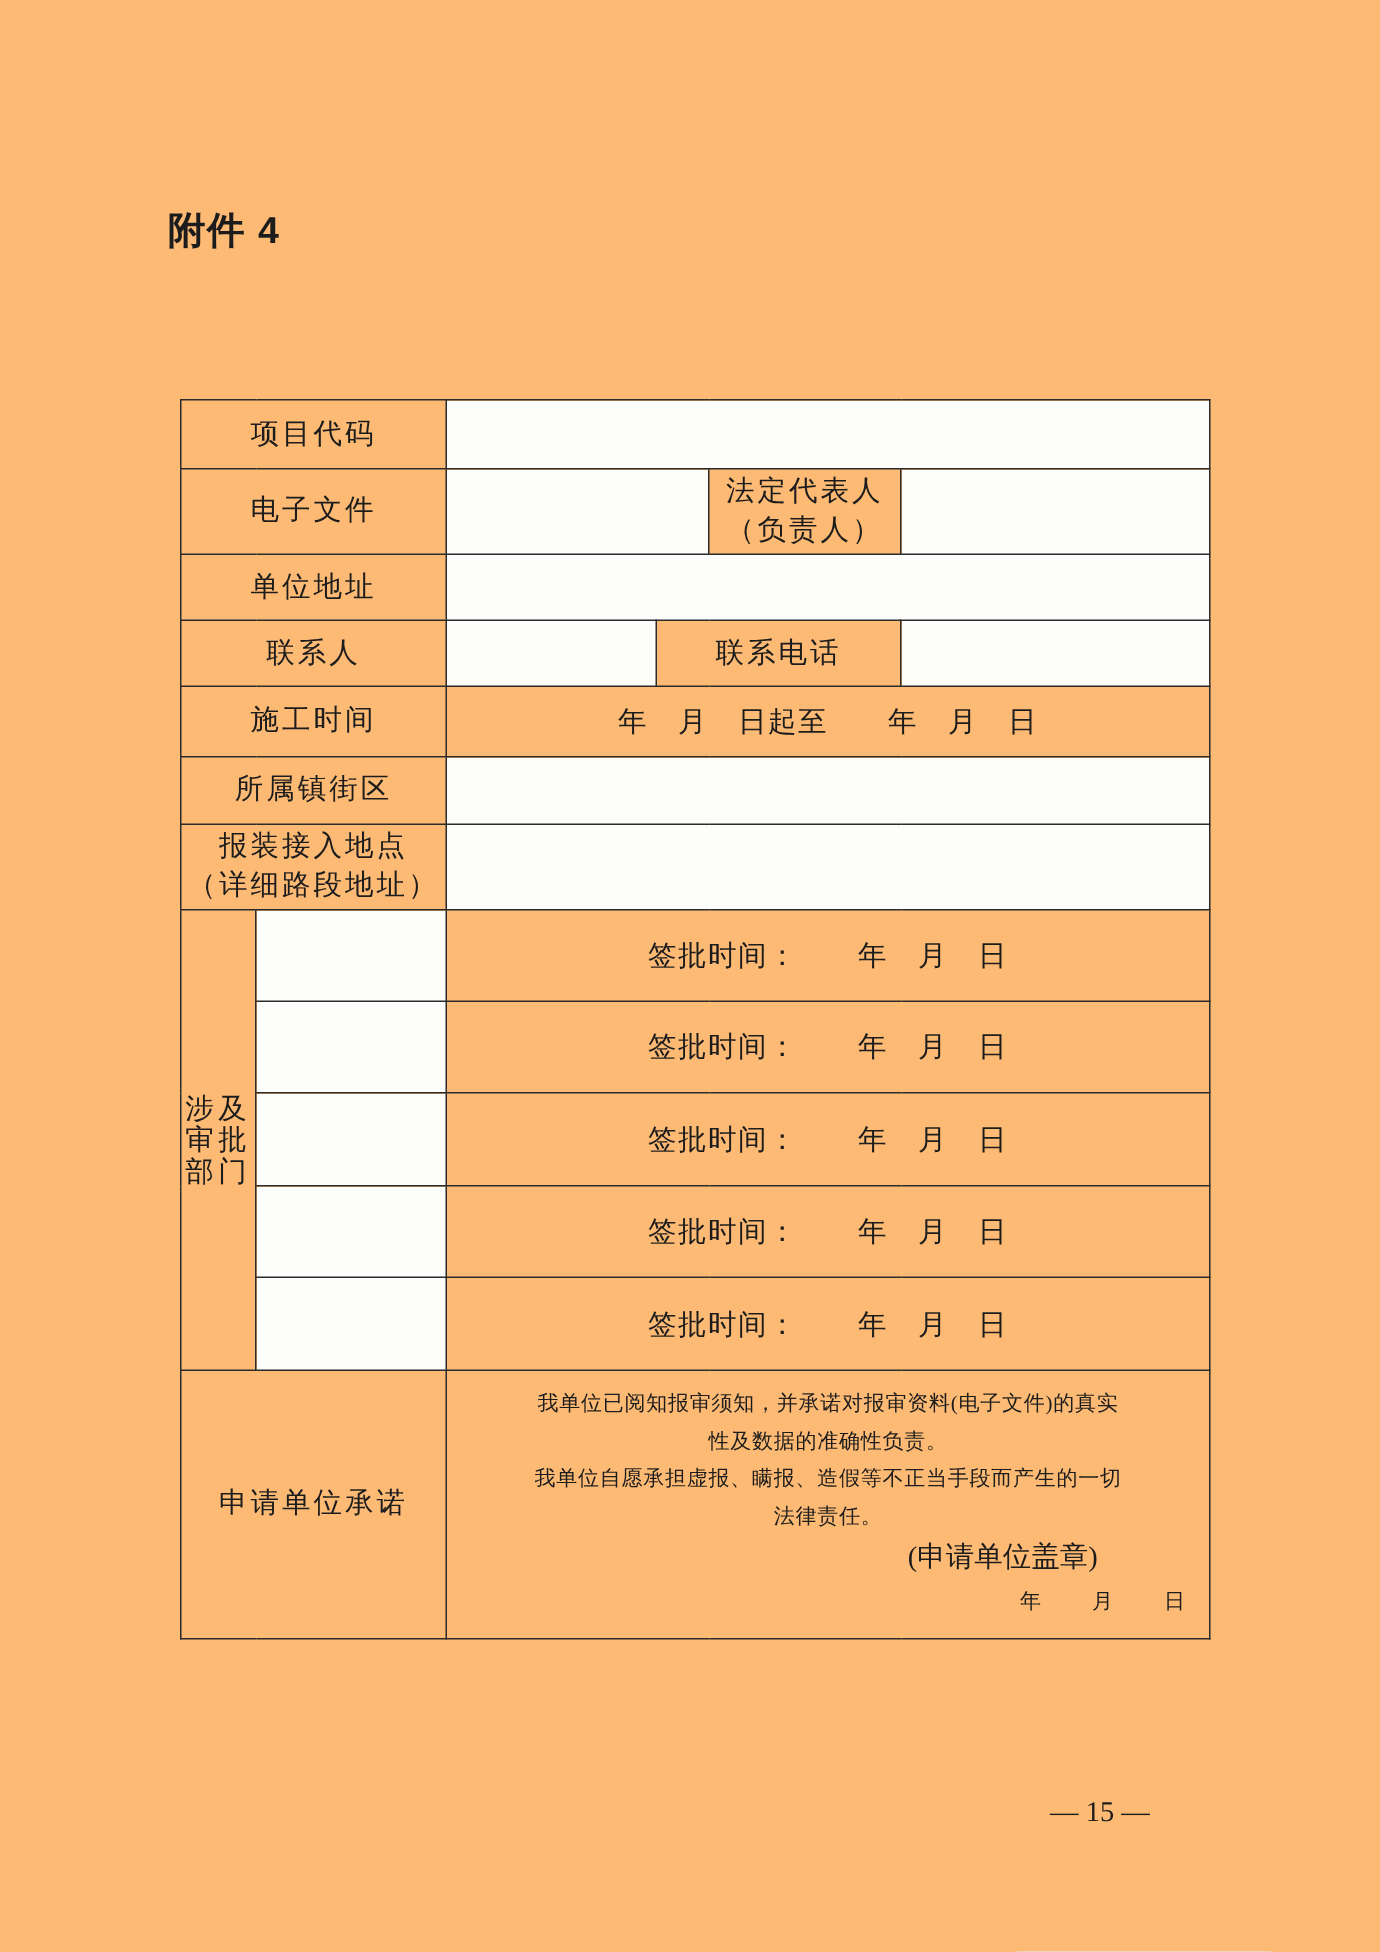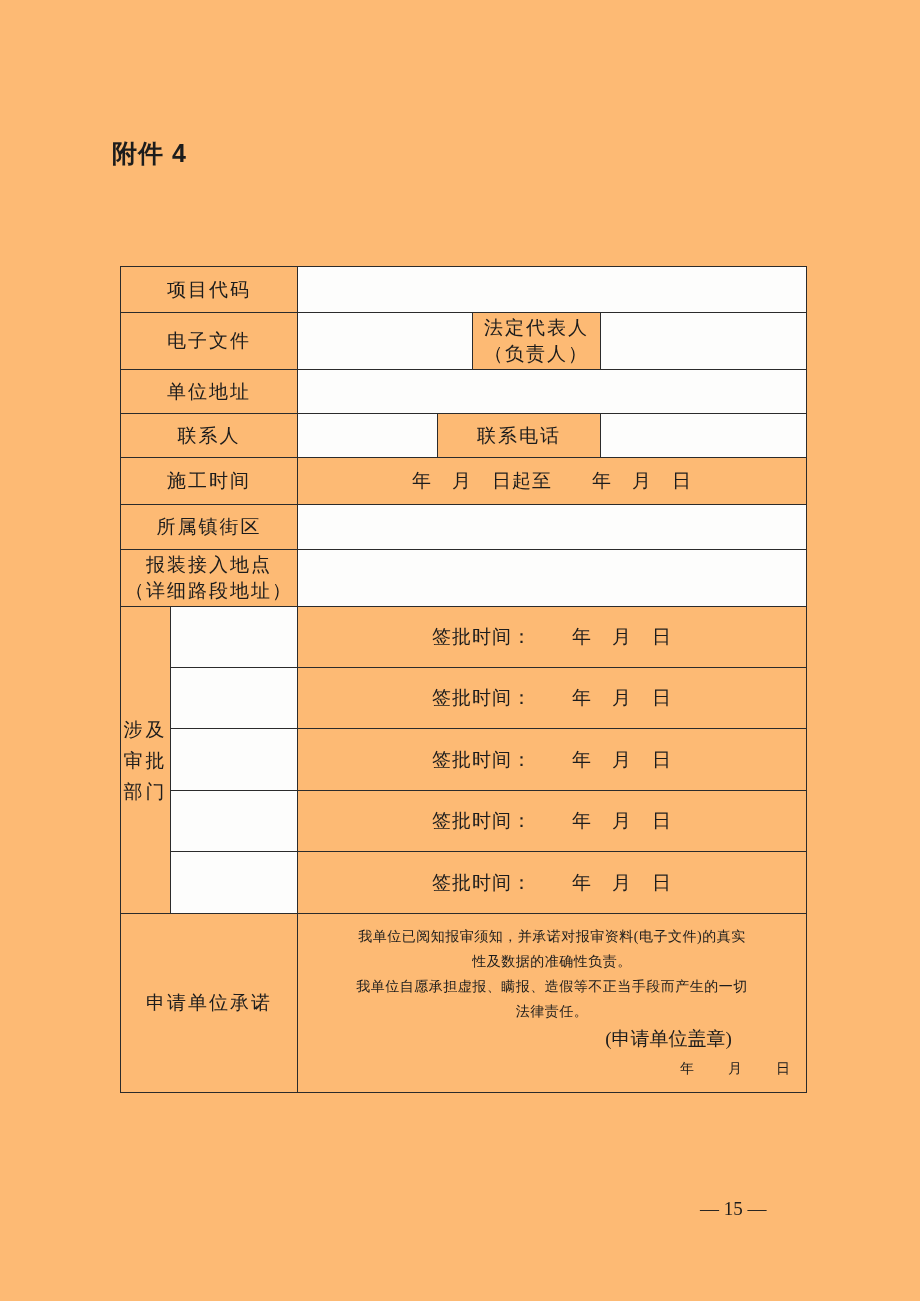--- a/index.html
+++ b/index.html
@@ -65,21 +65,21 @@
     overflow: hidden;
   }
   td.label-cell {
     letter-spacing: 2px;
     line-height: 26px;
     white-space: pre-line;
   }
   td.value-cell { background: #fdfdfc; }
   td.dept-cell {
     letter-spacing: 3px;
-    line-height: 31px;
+    line-height: 21px;
     white-space: pre-line;
     font-size: 19px;
   }
   td.construction-cell {
     text-align: left;
     padding-left: 83px;
     letter-spacing: 1px;
   }
   td.sign-cell {
     text-align: right;

